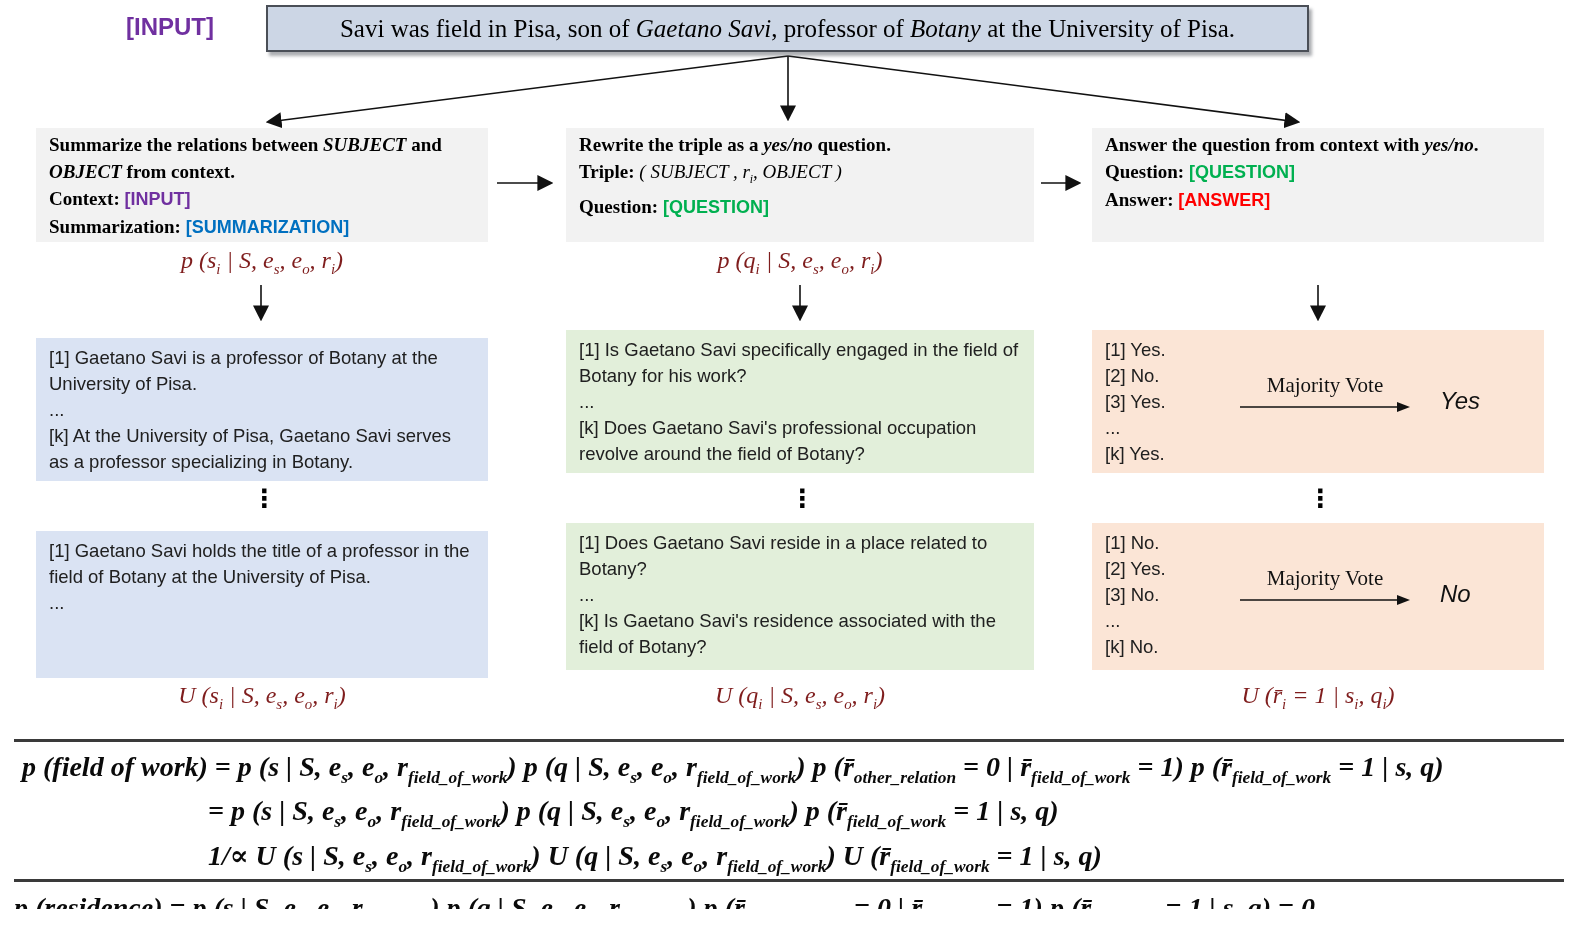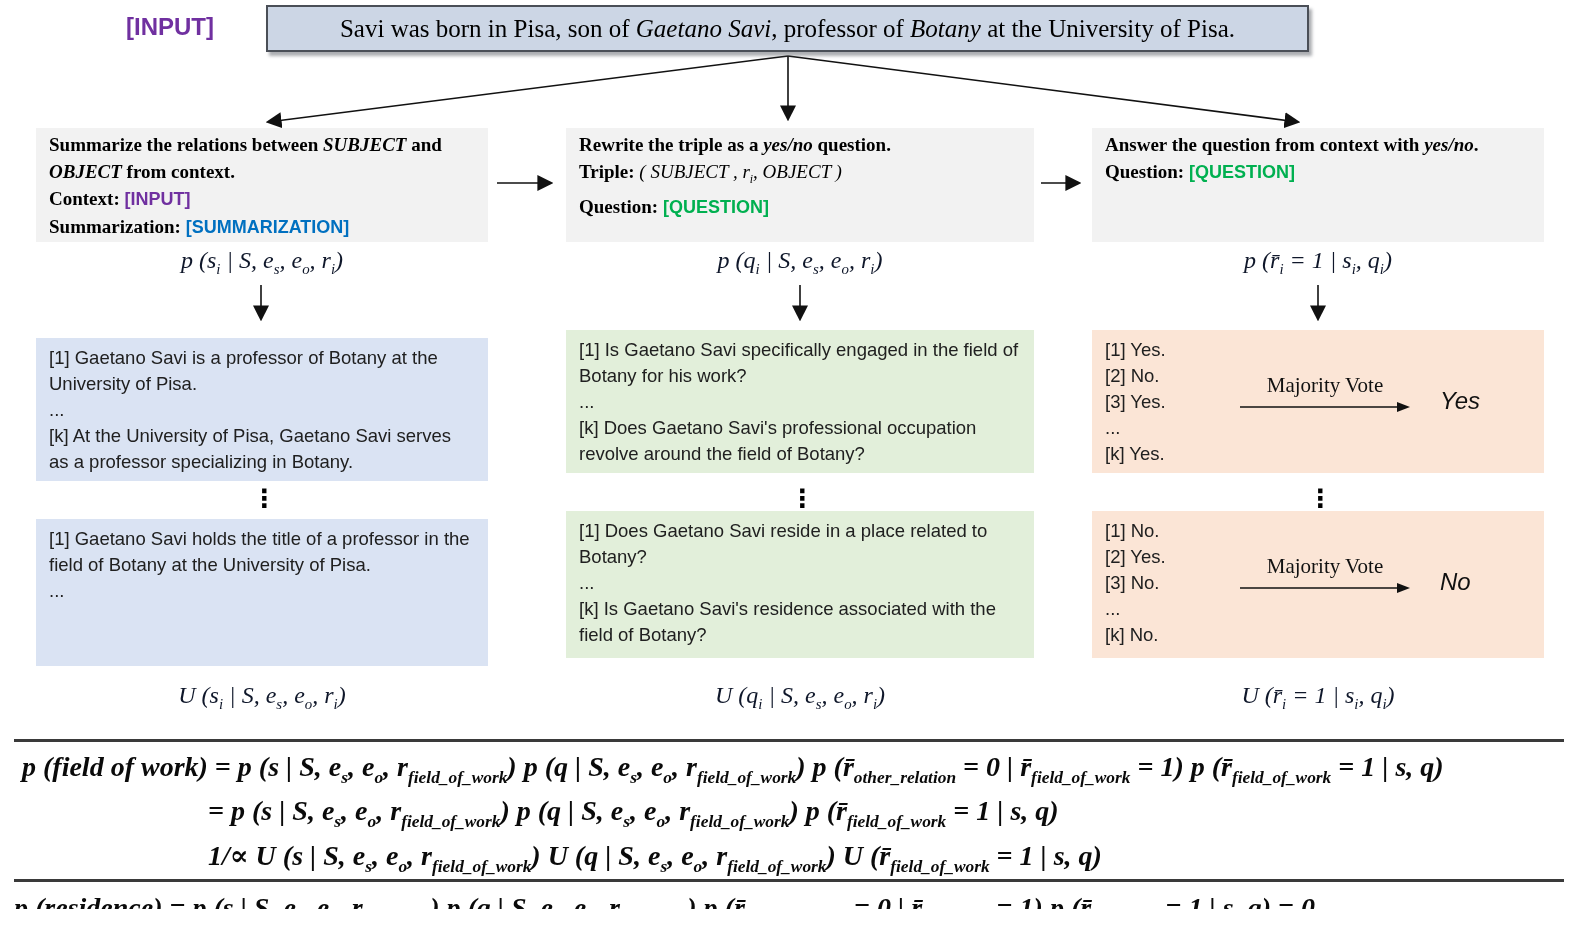--- a/index.html
+++ b/index.html
@@ -22,27 +22,27 @@
   .col3 { left:1092px;width:452px; }
 
   .prompt-box { top:128px; height:114px; background:var(--box_gray); padding:3px 13px;
                 font-family:"Liberation Serif","DejaVu Serif",serif; font-weight:bold;
                 font-size:19px; line-height:27px; color:#000; }
   .tok { font-family:"Liberation Sans",sans-serif; font-weight:bold; font-size:18px; }
   .tok.purple{ color:var(--accent_purple); } .tok.blue{ color:var(--accent_blue); }
   .tok.green { color:var(--accent_green); } .tok.red { color:var(--accent_red); }
   .triple-math { font-weight:normal; font-style:italic; }
 
-  .formula { text-align:center; white-space:nowrap; color:#0f172a;
+  .formula { text-align:center; white-space:nowrap; color:#7f1d1d;
              font-family:"Liberation Serif","DejaVu Serif",serif; font-style:italic; font-size:24px; }
   .f-p { top:247px; } .f-u { top:682px; }
   sub { font-size:0.62em; }
 
   .gen-box { font-size:18.5px; line-height:26px; padding:7px 13px; color:#202020; }
-  .row1 { top:330px; height:143px; } .row2 { top:511px; height:147px; }
+  .row1 { top:330px; height:143px; } .row2 { top:523px; height:147px; }
   .blue-bg { background:var(--box_blue);margin-top:8px; } .green-bg { background:var(--box_green); }
   .orange-bg { background:var(--box_orange); padding:16px; }
 
   .votes { position:absolute; left:13px; top:7px; }
   .mv { position:absolute; left:138px; top:42px; width:190px; text-align:center;
         font-family:"Liberation Serif","DejaVu Serif",serif; font-size:21px; color:#111; }
   .mv-arrow { display:block; margin:3px auto 0; }
   .mv-arrow line { stroke:#111; stroke-width:1.6px; } .mv-arrow polygon { fill:#111; }
   .mv-result { position:absolute; left:348px; top:58px; font-style:italic; font-size:24px;
                font-family:"Liberation Sans",sans-serif; color:#111; }
@@ -81,43 +81,43 @@
     <g>
       <line x1="261" y1="285" x2="261" y2="319" marker-end="url(#arrh)"></line>
       <line x1="800" y1="285" x2="800" y2="319" marker-end="url(#arrh)"></line>
       <line x1="1318" y1="285" x2="1318" y2="319" marker-end="url(#arrh)"></line>
     </g>
   </svg>
 
   <div class="abs input-label">[INPUT]</div>
 
   <div class="abs input-box">
-    <span><span>Savi was born in Pisa, son of </span><i>Gaetano Savi</i><span>, professor of </span><i>Botany</i><span> at the University of Pisa.</span></span>
+    <span><span>Savi was field in Pisa, son of </span><i>Gaetano Savi</i><span>, professor of </span><i>Botany</i><span> at the University of Pisa.</span></span>
   </div>
 
   <div class="abs prompt-box col1">
     <div><span>Summarize the relations between </span><i>SUBJECT</i><span> and </span><i>OBJECT</i><span> from context.</span></div>
     <div><span>Context:</span> <span class="tok purple">[INPUT]</span></div>
     <div><span>Summarization:</span> <span class="tok blue">[SUMMARIZATION]</span></div>
   </div>
 
   <div class="abs prompt-box col2">
     <div><span>Rewrite the triple as a </span><i>yes/no</i><span> question.</span></div>
     <div><span>Triple:</span> <span class="triple-math">( SUBJECT , r<sub>i</sub>, OBJECT )</span></div>
     <div><span>Question:</span> <span class="tok green">[QUESTION]</span></div>
   </div>
 
   <div class="abs prompt-box col3">
     <div><span>Answer the question from context with </span><i>yes/no</i><span>.</span></div>
     <div><span>Question:</span> <span class="tok green">[QUESTION]</span></div>
+    <div><span>Answer:</span> <span class="tok red">[ANSWER]</span></div>
   </div>
 
   <div class="abs formula f-p col1">p (s<sub>i</sub> | S, e<sub>s</sub>, e<sub>o</sub>, r<sub>i</sub>)</div>
   <div class="abs formula f-p col2">p (q<sub>i</sub> | S, e<sub>s</sub>, e<sub>o</sub>, r<sub>i</sub>)</div>
-  <div class="abs formula f-p col3">p (r̄<sub>i</sub> = 1 | s<sub>i</sub>, q<sub>i</sub>)</div>
 
   <div class="abs gen-box blue-bg col1 row1">
     <div>[1] Gaetano Savi is a professor of Botany at the University of Pisa.</div>
     <div>...</div>
     <div>[k] At the University of Pisa, Gaetano Savi serves as a professor specializing in Botany.</div>
   </div>
   <div class="abs gen-box green-bg col2 row1">
     <div>[1] Is Gaetano Savi specifically engaged in the field of Botany for his work?</div>
     <div>...</div>
     <div>[k] Does Gaetano Savi's professional occupation revolve around the field of Botany?</div>

